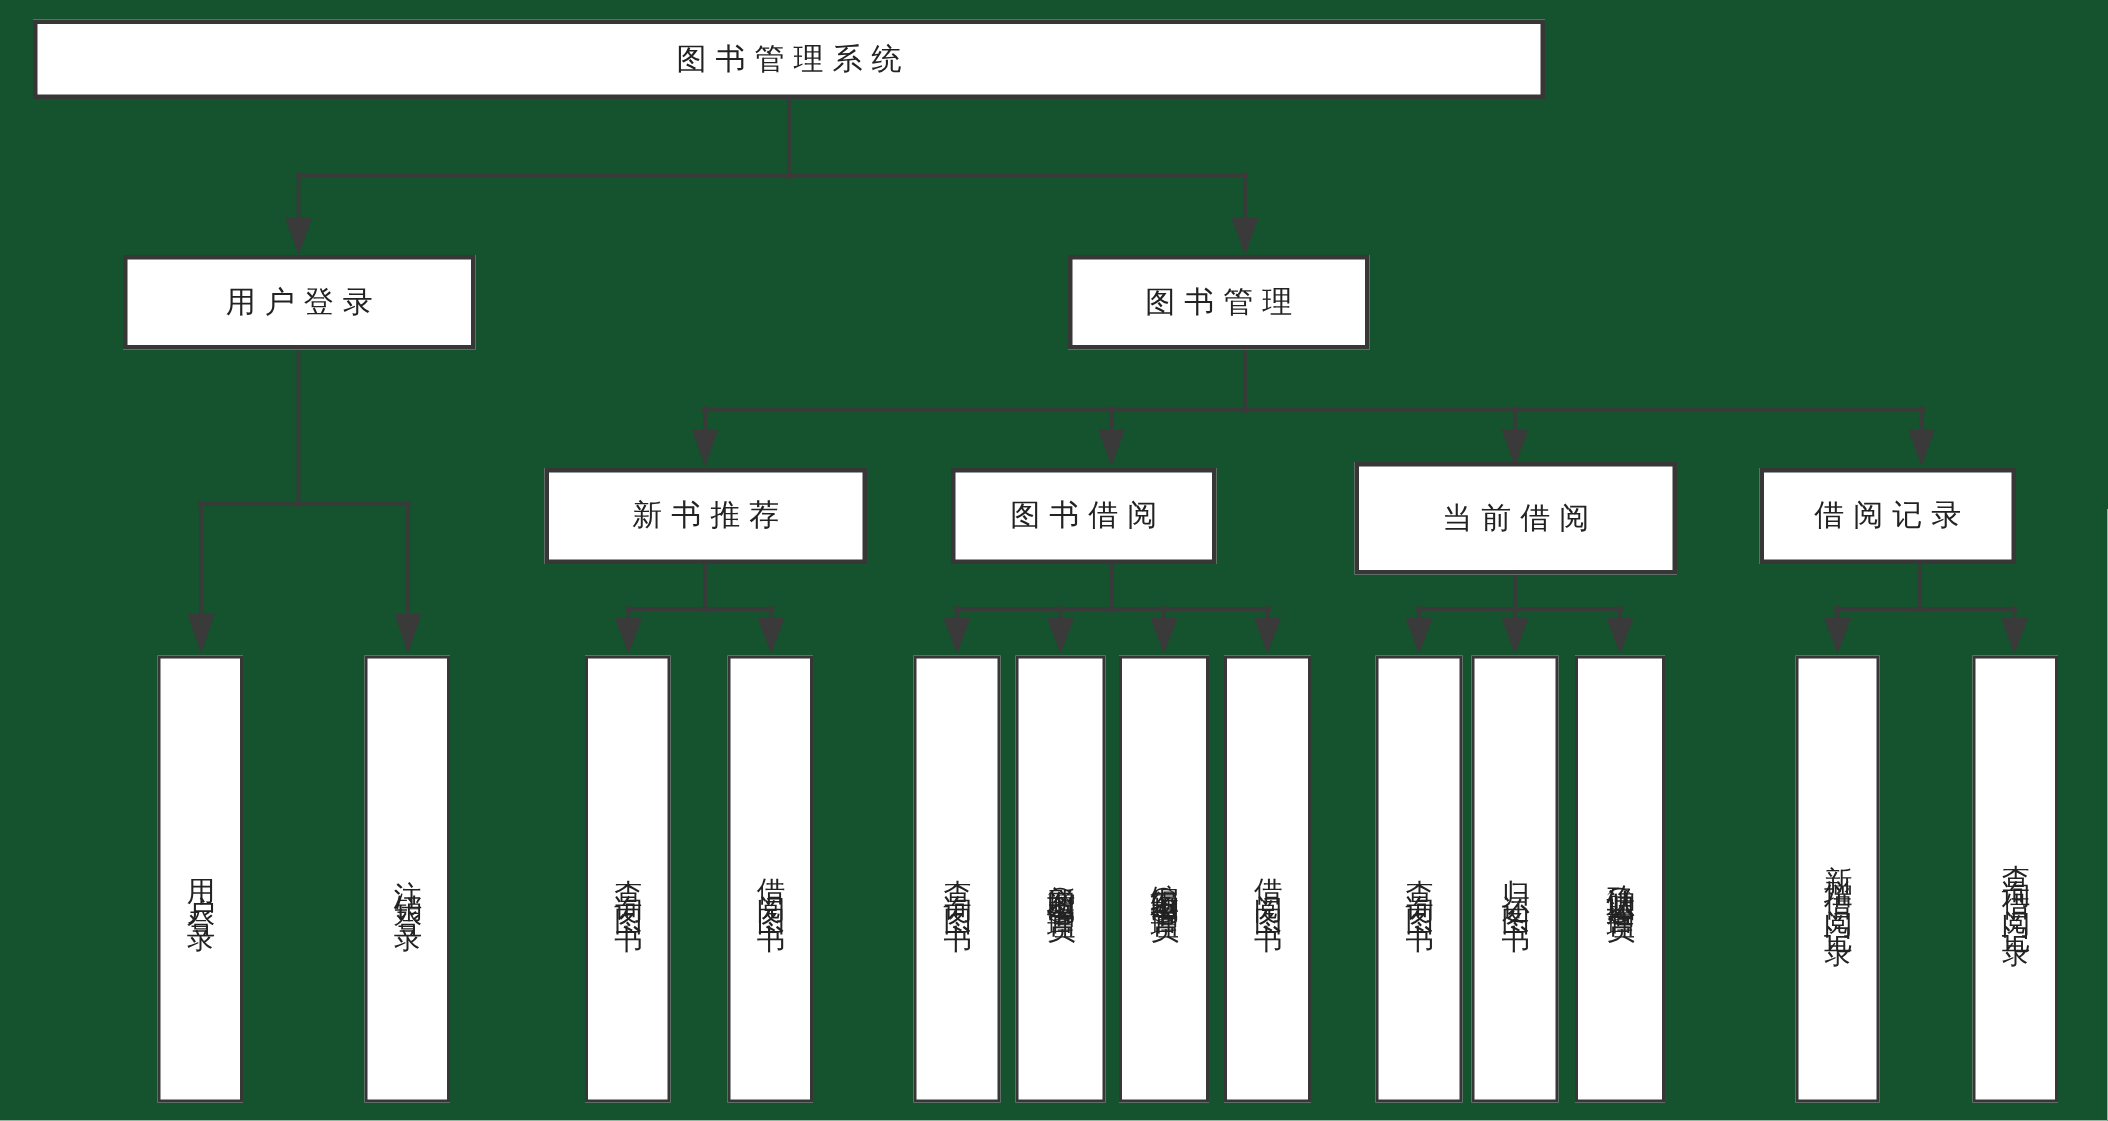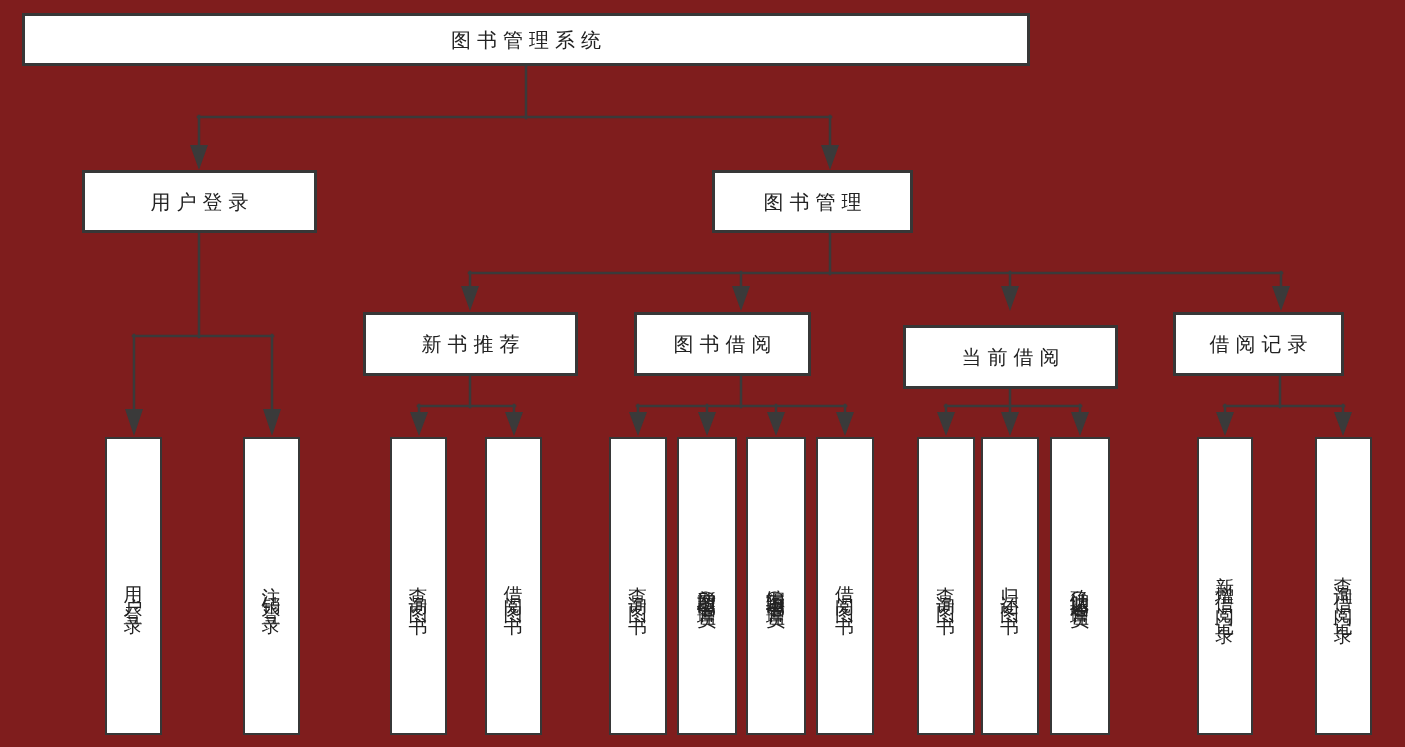--- a/index.html
+++ b/index.html
@@ -4,21 +4,21 @@
 <style>
   html, body {
     margin: 0;
     padding: 0;
     background: #ffffff;
   }
   .stage {
     position: relative;
     width: 1405px;
     height: 747px;
-    background: #7f1d1d;
+    background: #14532d;
     font-family: "Liberation Sans", sans-serif;
     color: #222222;
     overflow: hidden;
   }
   .connector-layer {
     position: absolute;
     left: 0;
     top: 0;
     width: 1405px;
     height: 747px;
@@ -105,21 +105,21 @@
   <div class="node hbox" style="left:712px; top:170px; width:201px; height:63px;">
     <span>图书管理</span>
   </div>
 
   <div class="node hbox" style="left:363px; top:312px; width:215px; height:64px;text-align:center;">
     <span>新书推荐</span>
   </div>
   <div class="node hbox" style="left:634px; top:312px; width:177px; height:64px;">
     <span>图书借阅</span>
   </div>
-  <div class="node hbox" style="left:903px; top:325px; width:215px; height:64px;">
+  <div class="node hbox" style="left:903px; top:308px; width:215px; height:75px;">
     <span>当前借阅</span>
   </div>
   <div class="node hbox" style="left:1173px; top:312px; width:171px; height:64px;">
     <span>借阅记录</span>
   </div>
 
   <div class="node leaf" style="left:105px; top:437px; width:57px; height:298px;">
     <span>用户登录</span>
   </div>
   <div class="node leaf" style="left:243px; top:437px; width:57px; height:298px;">

